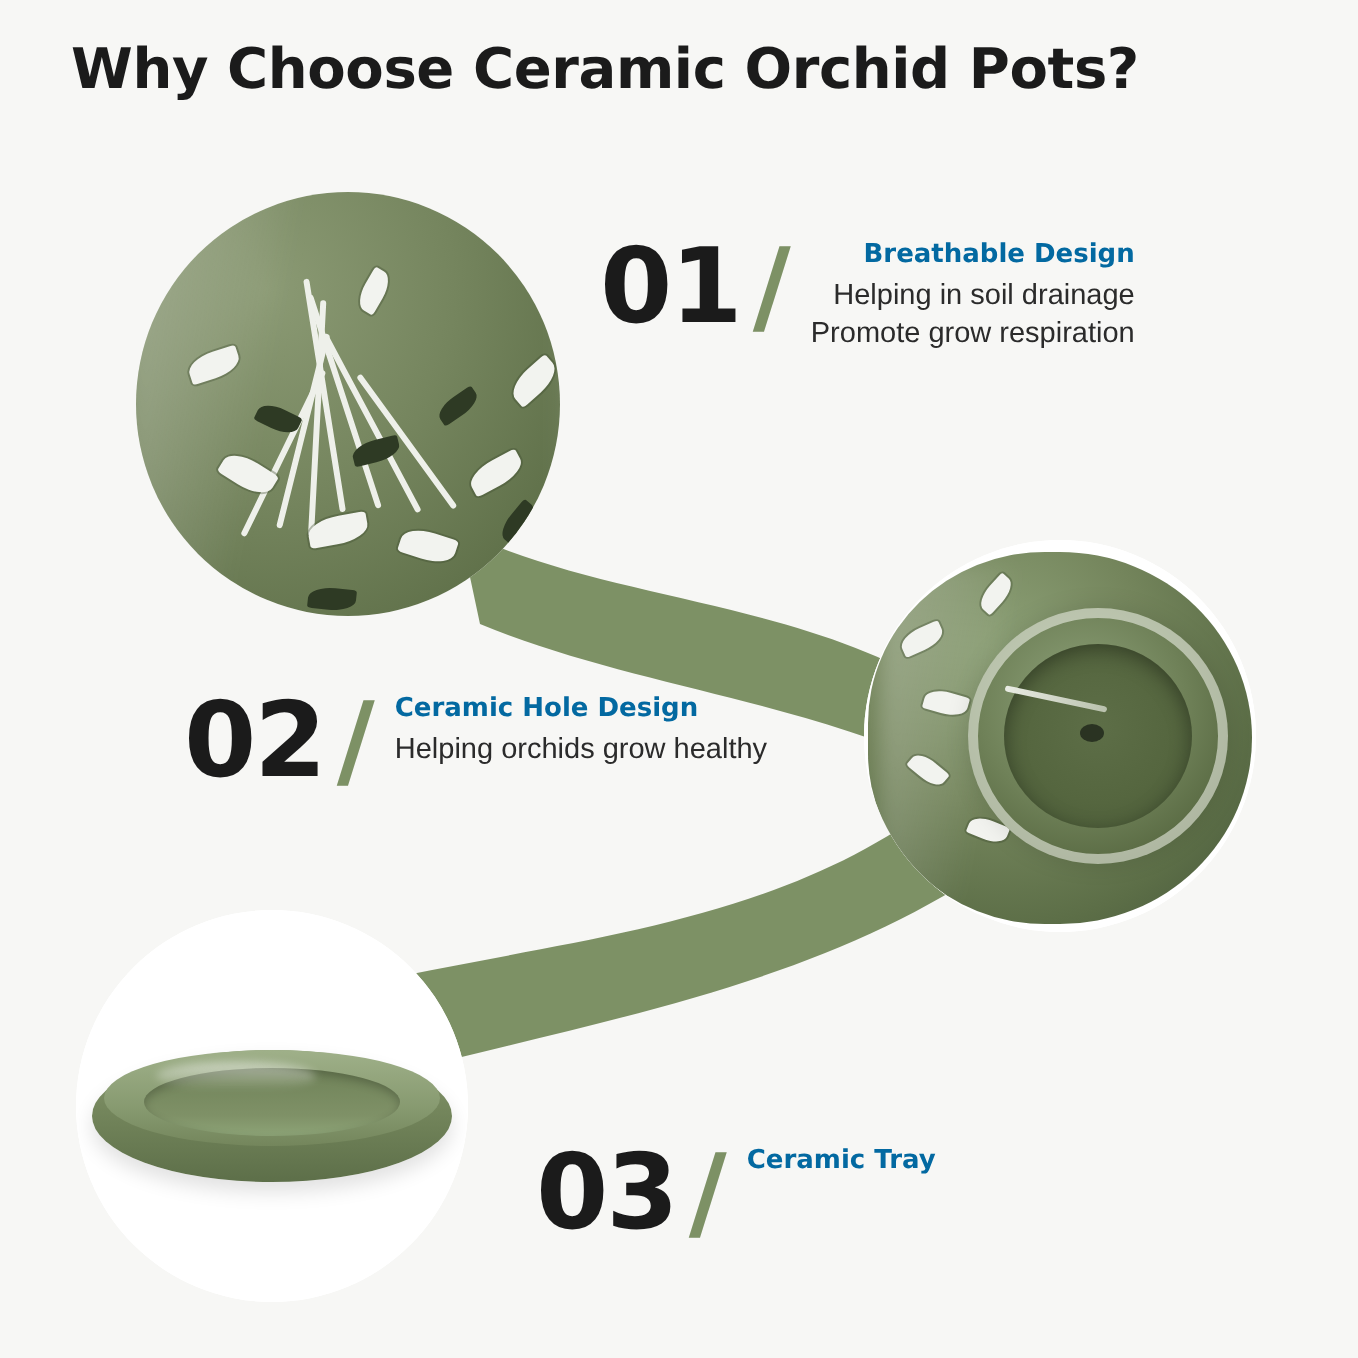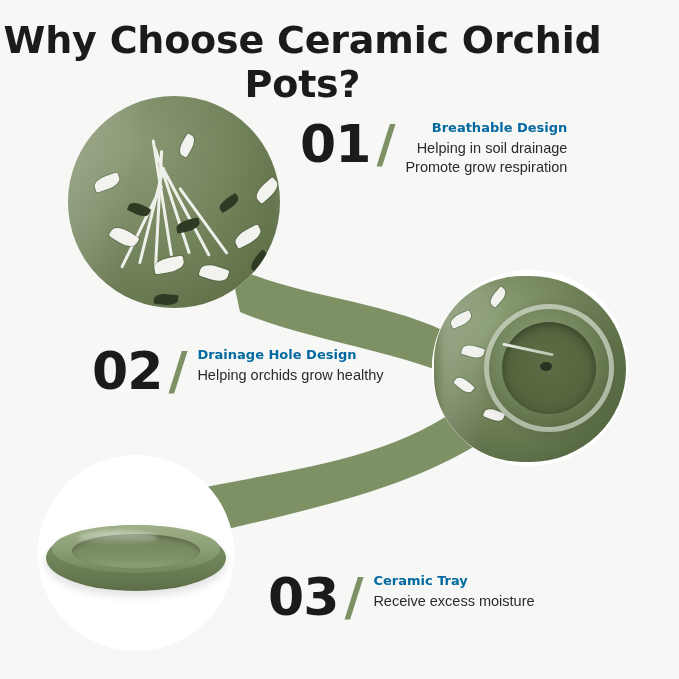--- a/index.html
+++ b/index.html
@@ -22,21 +22,21 @@
     background: #f7f7f5;
   }
 
   
   .title {
     position: absolute;
     top: 18px;
     left: 0;
     width: 605px;
     text-align: center;
-    font-size: 38px;
+    font-size: 28px;
     font-weight: bold;
     color: #1b1b1b;
     letter-spacing: -0.2px;
     font-family: "DejaVu Sans", sans-serif;
   }
 
   
   .ribbon {
     position: absolute;
     left: 0; top: 0;
@@ -313,27 +313,26 @@
       <div class="heading">Breathable Design</div>
       <div class="line">Helping in soil drainage</div>
       <div class="line">Promote grow respiration</div>
     </div>
   </div>
 
   <div class="item" id="item2">
     <div class="num">02</div>
     <div class="slash">/</div>
     <div class="txt">
-      <div class="heading">Drainage Hole Design</div>
+      <div class="heading">Ceramic Hole Design</div>
       <div class="line">Helping orchids grow healthy</div>
     </div>
   </div>
 
   <div class="item" id="item3">
     <div class="num">03</div>
     <div class="slash">/</div>
     <div class="txt">
       <div class="heading">Ceramic Tray</div>
-      <div class="line">Receive excess moisture</div>
     </div>
   </div>
 
 </div>
 
 </body></html>

